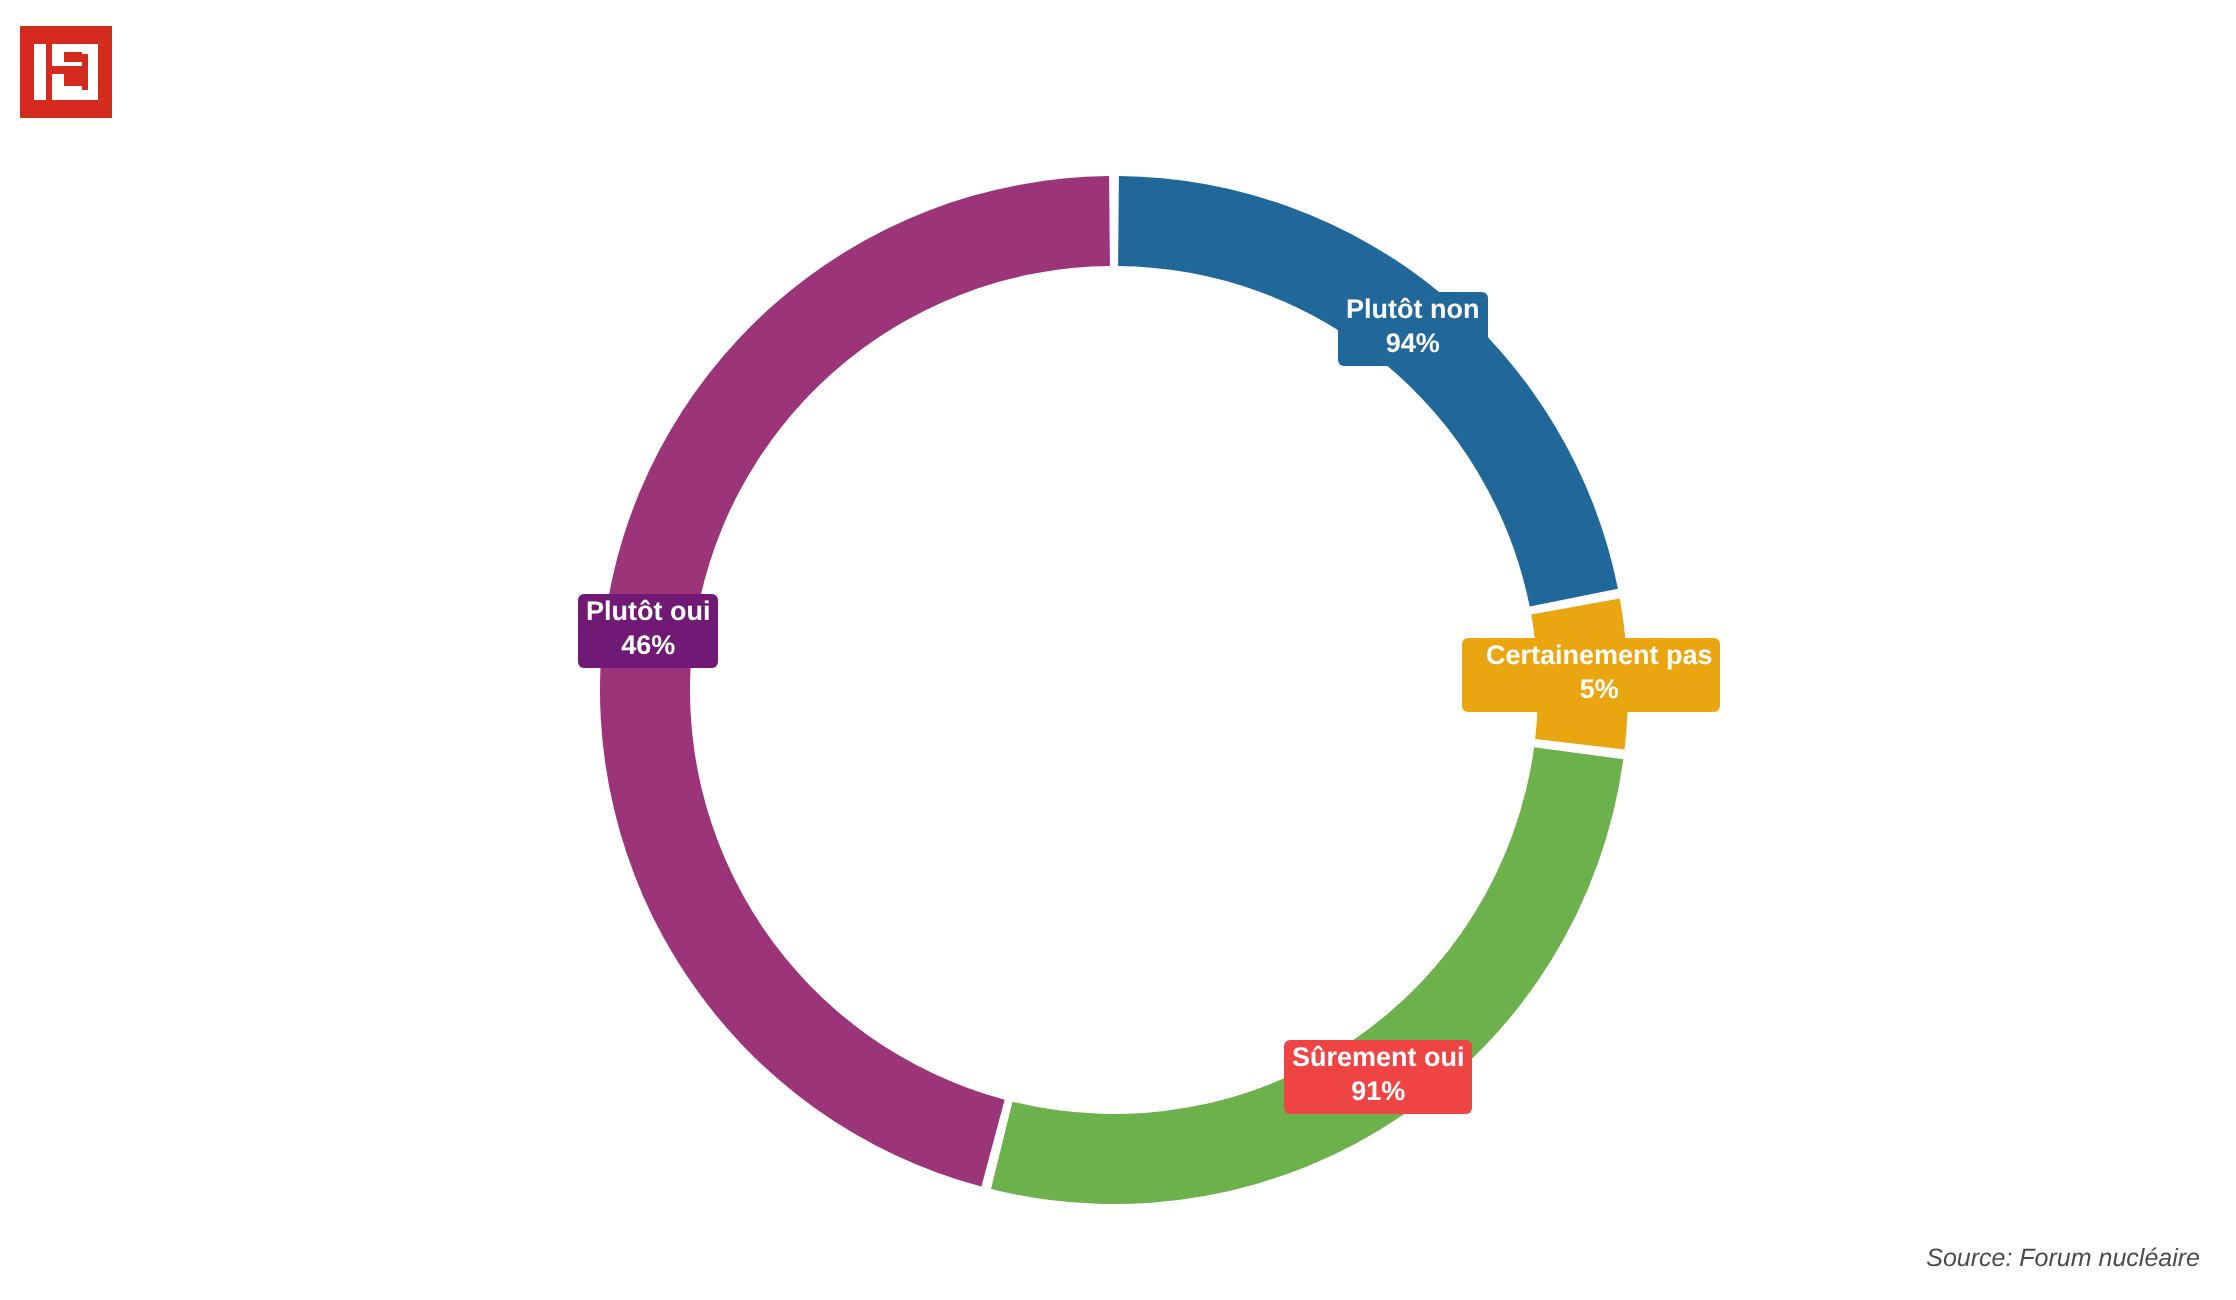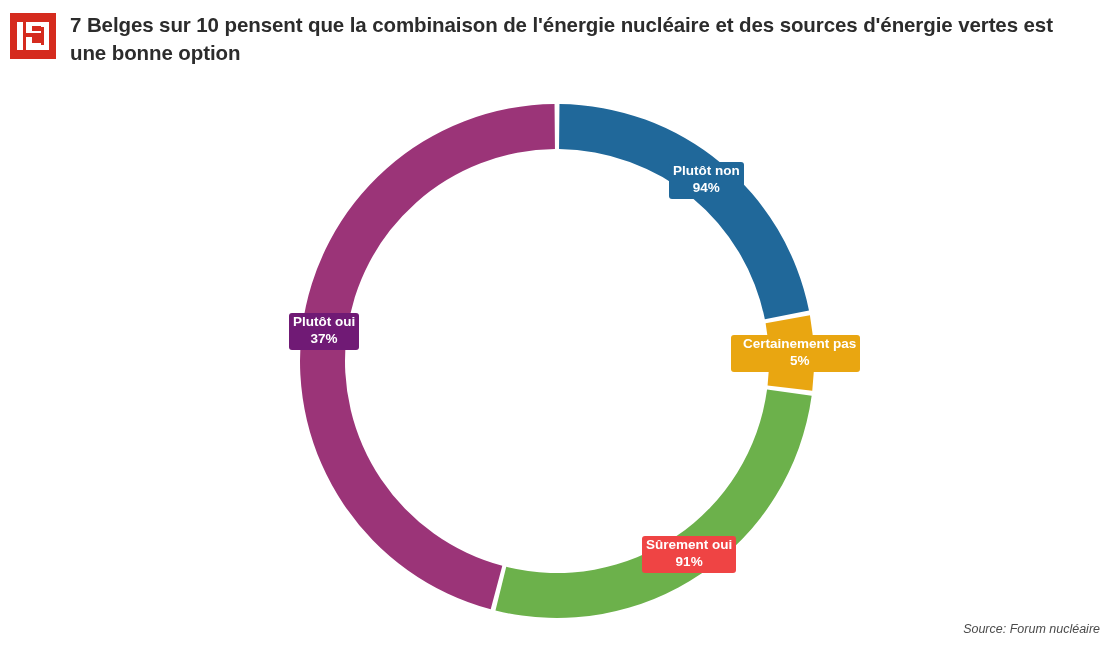--- a/index.html
+++ b/index.html
@@ -93,21 +93,21 @@
     color: #2c2c2c;
     line-height: 1.38;
     letter-spacing: -0.1px;
     max-width: 1020px;
   }
 
   
   .chart-wrap {
     position: absolute;
     left: 0;
-    top: 92px;
+    top: 76px;
     width: 961px;
     height: 540px;
   }
   .donut-svg {
     position: absolute;
     left: 0;
     top: 0;
   }
 
   
@@ -143,33 +143,32 @@
   <div class="logo">
     <span class="lg-bar-left"></span>
     <span class="lg-b"></span>
     <span class="lg-b-notch-top"></span>
     <span class="lg-b-mid"></span>
     <span class="lg-b-notch-bot"></span>
     <span class="lg-br-top"></span>
     <span class="lg-br-right"></span>
     <span class="lg-br-bot"></span>
   </div>
-  <div class="title">7 Belges sur 10 pensent que la combinaison de l'énergie nucléaire et des sources d'énergie vertes est une bonne option</div>
 </div>
 
 <div class="chart-wrap">
   <svg class="donut-svg" width="1118" height="540" viewBox="0 0 1118 540">
     <g id="donut-slices">
         <path d="M 559.4669850098368 12.011840768954414 A 257 257 0 0 1 808.9739255066838 218.42193296741965 L 764.8539774607664 227.2780147435524 A 212 212 0 0 0 559.0350226540288 57.009767482561614 Z" fill="#20689a"></path>
         <path d="M 809.8984592950967 223.26850881322267 A 257 257 0 0 1 812.2709260453038 298.7616248879837 L 767.5736821852311 293.55044543288926 A 212 212 0 0 0 765.6166279010137 231.27596835954554 Z" fill="#e9a611"></path>
         <path d="M 811.6525356284287 303.65668908034684 A 257 257 0 0 1 495.4791238174123 518.5279178643679 L 506.25126167039457 474.8362590943424 A 212 212 0 0 0 767.063570246019 297.5883972180293 Z" fill="#6cb14b"></path>
         <path d="M 490.70016353884273 517.3008894169004 A 257 257 0 0 1 554.533014990163 12.011840768954414 L 554.9649773459711 57.009767482561614 A 212 212 0 0 0 502.3090843199792 473.82407998592566 Z" fill="#9b3478"></path>
       </g>
   </svg>
   <div id="donut-labels">
       <div class="dlabel" style="background: rgb(32, 104, 154); left: 669px; top: 70px;"><span class="nm">Plutôt non</span><span class="pct">94%</span></div>
       <div class="dlabel" style="background: rgb(233, 166, 17); left: 731px; top: 243px; padding-left: 12px;"><span class="nm">Certainement pas</span><span class="pct">5%</span></div>
       <div class="dlabel" style="background: #ef4444; left: 642px; top: 444px;"><span class="nm">Sûrement oui</span><span class="pct">91%</span></div>
-      <div class="dlabel" style="background: #701a75; left: 289px; top: 221px;"><span class="nm">Plutôt oui</span><span class="pct">37%</span></div>
+      <div class="dlabel" style="background: #701a75; left: 289px; top: 221px;"><span class="nm">Plutôt oui</span><span class="pct">46%</span></div>
     </div>
 </div>
 
 <div class="source">Source: Forum nucléaire</div>
 
 </body></html>

